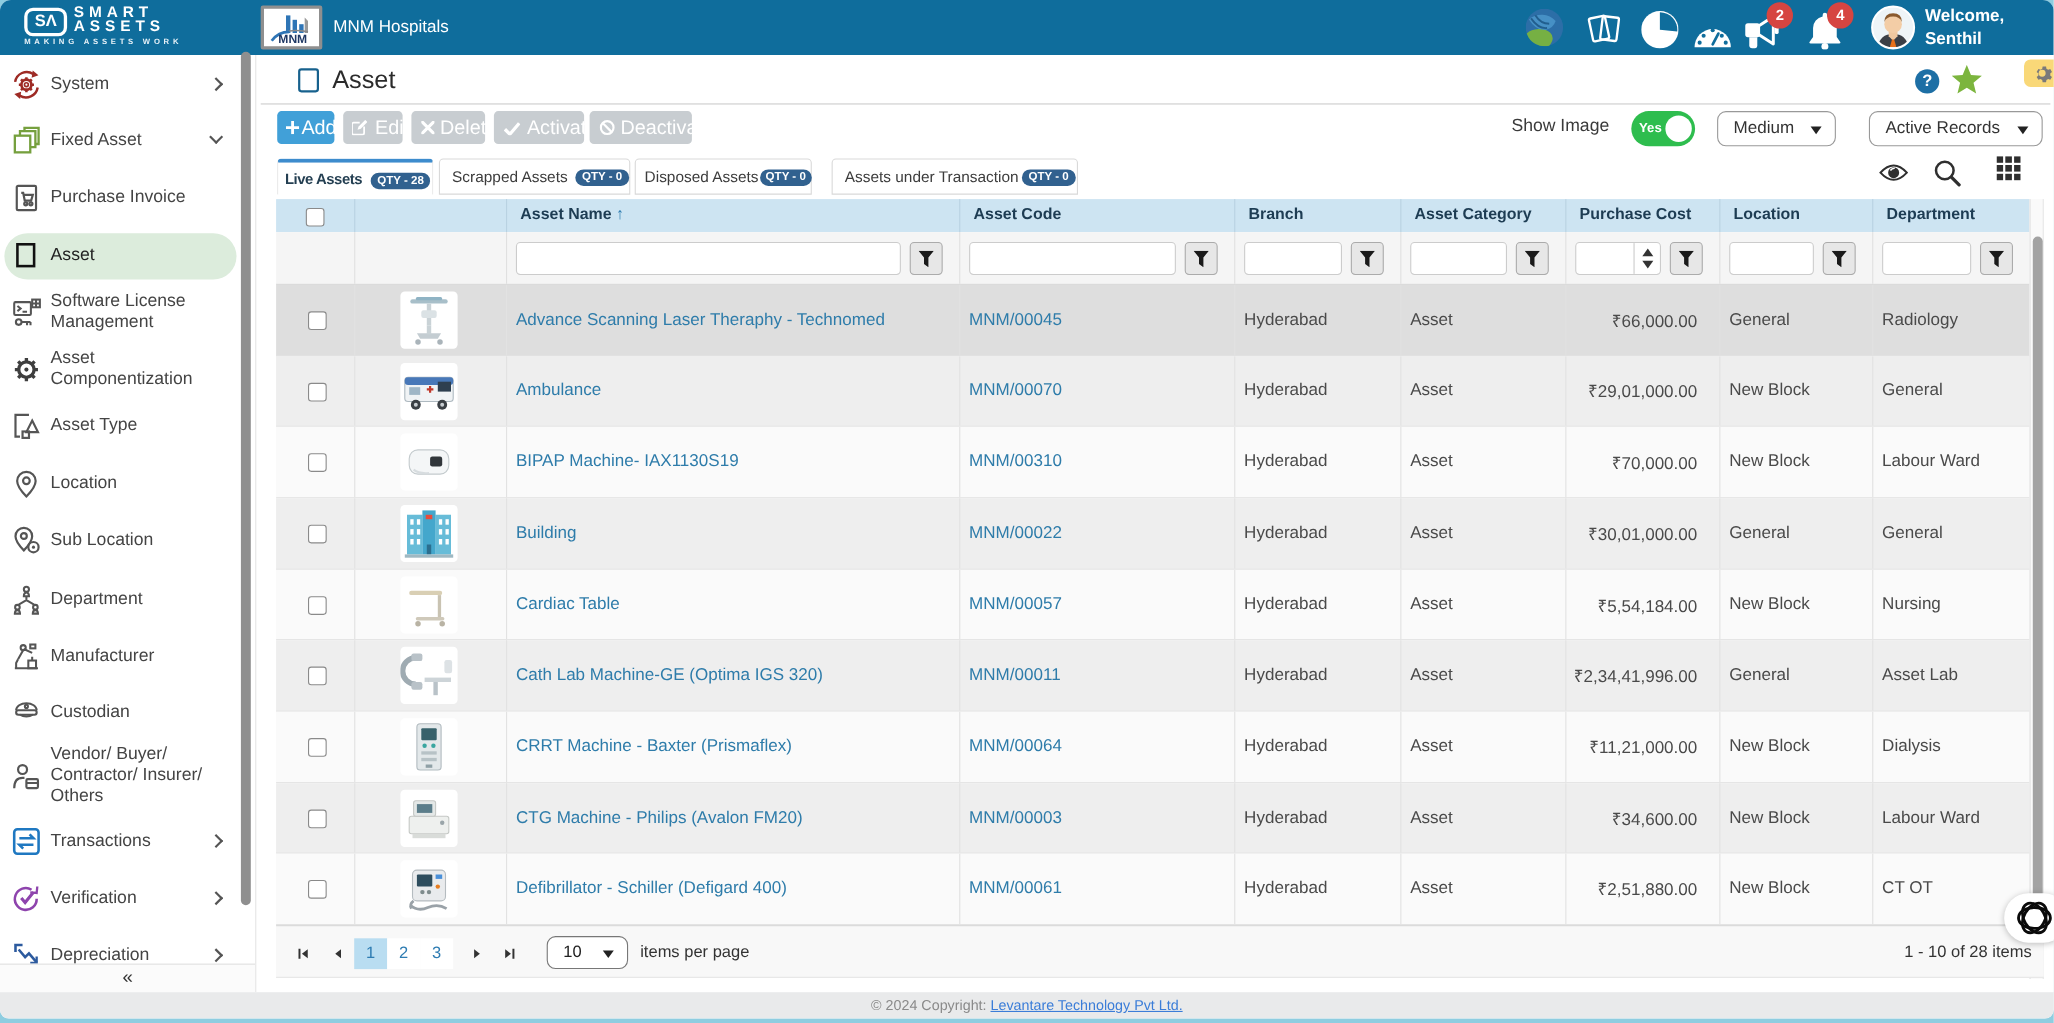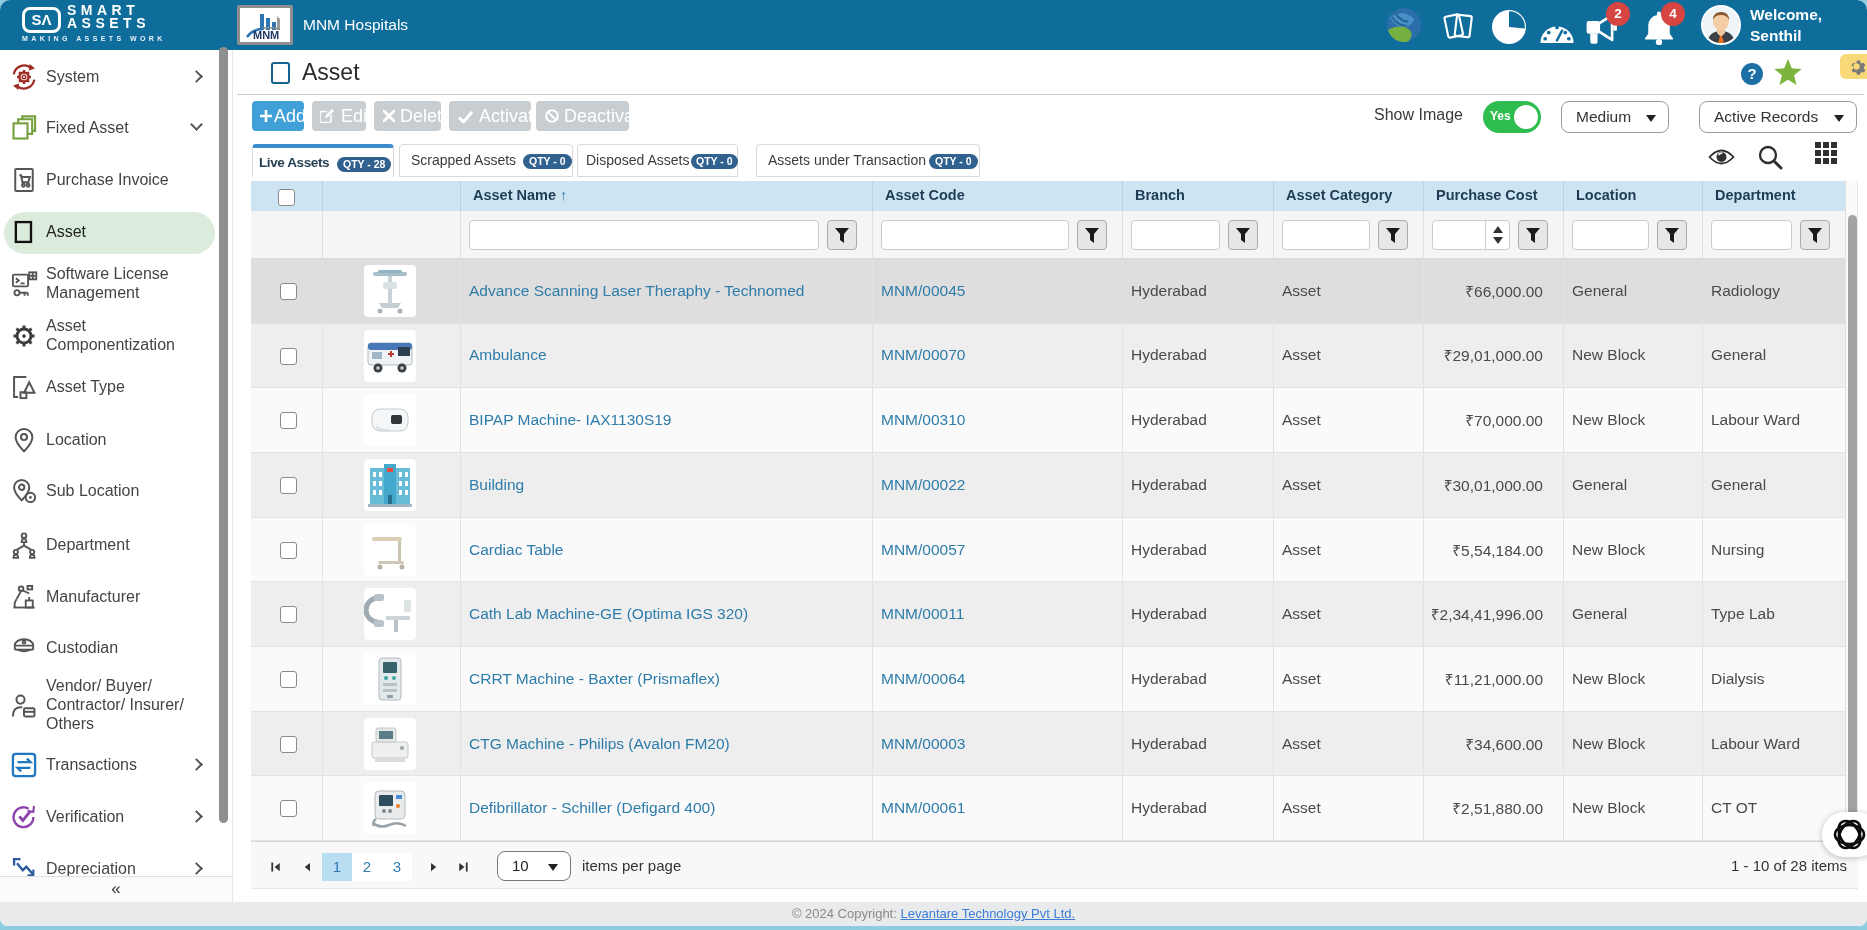--- a/index.html
+++ b/index.html
@@ -665,21 +665,21 @@
           <div class="tc" style="left:1022px;width:150px;">
             <span class="cell" style="left:8px;">Asset</span>
           </div>
           <div class="tc" style="left:1172px;width:140px;">
             <span class="cell" style="right:20px;">₹2,34,41,996.00</span>
           </div>
           <div class="tc" style="left:1312px;width:139px;">
             <span class="cell" style="left:8px;">General</span>
           </div>
           <div class="tc" style="left:1451px;width:143px;">
-            <span class="cell" style="left:8px;">Type Lab</span>
+            <span class="cell" style="left:8px;">Asset Lab</span>
           </div>
           <div class="rowcb"></div>
           <div class="thumb"><svg width="52" height="52" viewBox="0 0 52 52">
               <path d="M14 10 a12 12 0 0 0 0 24" fill="none" stroke="#9fabb2" stroke-width="5"></path>
               <rect x="10" y="6" width="10" height="7" rx="2" fill="#b9c2c8"></rect>
               <rect x="10" y="32" width="10" height="7" rx="2" fill="#b9c2c8"></rect>
               <rect x="22" y="28" width="24" height="4" fill="#cdd4d8"></rect>
               <rect x="40" y="12" width="7" height="12" rx="2" fill="#dde2e5"></rect>
               <rect x="30" y="32" width="4" height="12" fill="#b9c2c8"></rect>
             </svg></div>

